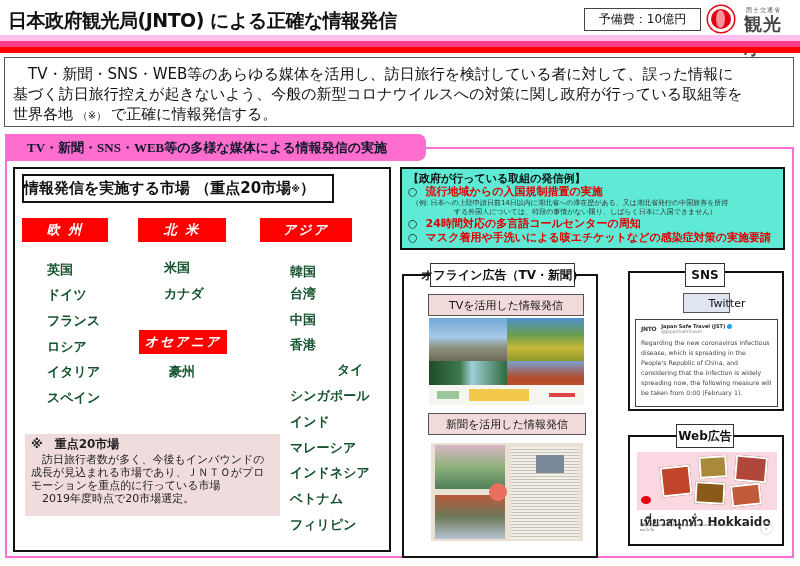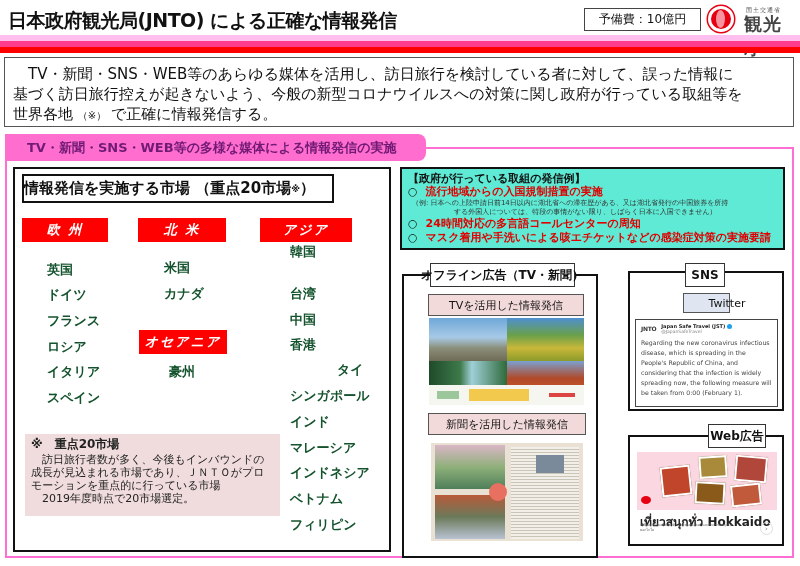--- a/index.html
+++ b/index.html
@@ -19,21 +19,21 @@
   .band1 { left: 0; top: 35px; width: 800px; height: 6px; background: #ffc0f0; }
   .band2 { left: 0; top: 41px; width: 800px; height: 6px; background: #ff3c8c; }
   .band3 { left: 0; top: 47px; width: 800px; height: 6px; background: #ff0000; }
 
   
   .intro { left: 4px; top: 57px; width: 790px; height: 70px; border: 1px solid #555; background: #fff; padding: 6px 8px 0 8px; font-size: 15px; line-height: 20px; color: #111; }
   .intro .note { font-size: 10px; }
 
   
   .pink-frame { left: 5px; top: 147px; width: 789px; height: 411px; border: 2.5px solid #ff6ed2; border-top-width: 2.5px; }
-  .pink-tab { left: 5px; top: 134px; width: 421px; height: 27px; background: #ff6ecf; border-radius: 0 8px 8px 0; color: #701a75; font-weight: bold; font-size: 13px; display: flex; align-items: center; padding-left: 22px; }
+  .pink-tab { left: 5px; top: 134px; width: 421px; height: 27px; background: #ff6ecf; border-radius: 0 8px 8px 0; color: #0f172a; font-weight: bold; font-size: 13px; display: flex; align-items: center; padding-left: 22px; font-family: Liberation Serif, serif; }
 
   
   .markets { left: 13px; top: 167px; width: 378px; height: 385px; border: 2.5px solid #111; background: #fff; }
   .markets-title { left: 22px; top: 174px; width: 312px; height: 29px; border: 2px solid #111; font-size: 15px; font-weight: bold; display: flex; align-items: center; background: #fff; }
   .markets-title .sm { font-size: 9px; }
 
   .region { height: 24px; background: #ff0000; color: #fff; font-style: italic; font-weight: bold; font-size: 13px; display: flex; align-items: center; justify-content: center; letter-spacing: 2px; }
   .country { font-size: 13px; font-weight: bold; color: #14532d; white-space: nowrap; }
 
   .note-box { left: 25px; top: 434px; width: 255px; height: 82px; background: #f0dcdc; padding: 4px 6px; font-size: 11px; line-height: 13px; color: #222; }
@@ -119,21 +119,21 @@
 <div class="abs country" style="left:47px; top:312px;">フランス</div>
 <div class="abs country" style="left:47px; top:338px;">ロシア</div>
 <div class="abs country" style="left:47px; top:363px;">イタリア</div>
 <div class="abs country" style="left:47px; top:389px;">スペイン</div>
 
 <div class="abs country" style="left:164px; top:259px;">米国</div>
 <div class="abs country" style="left:164px; top:285px;">カナダ</div>
 
 <div class="abs country" style="left:169px; top:363px;">豪州</div>
 
-<div class="abs country" style="left:290px; top:243px;">韓国</div>
+<div class="abs country" style="left:290px; top:263px;">韓国</div>
 <div class="abs country" style="left:290px; top:285px;">台湾</div>
 <div class="abs country" style="left:290px; top:311px;">中国</div>
 <div class="abs country" style="left:290px; top:336px;">香港</div>
 <div class="abs country" style="left:301px; top:361px;margin-left:36px;">タイ</div>
 <div class="abs country" style="left:290px; top:387px;">シンガポール</div>
 <div class="abs country" style="left:290px; top:413px;">インド</div>
 <div class="abs country" style="left:290px; top:439px;">マレーシア</div>
 <div class="abs country" style="left:290px; top:464px;">インドネシア</div>
 <div class="abs country" style="left:290px; top:490px;">ベトナム</div>
 <div class="abs country" style="left:290px; top:516px;">フィリピン</div>
@@ -186,21 +186,21 @@
     <span class="jnto-logo">JNTO</span>
     <div>
       <div class="tweet-name"><span>Japan Safe Travel (JST)</span><span class="verified"></span></div>
       <div class="tweet-handle">@JapanSafeTravel</div>
     </div>
   </div>
   <div class="tweet-body">Regarding the new coronavirus infectious disease, which is spreading in the People's Republic of China, and considering that the infection is widely spreading now, the following measure will be taken from 0:00  (February 1).</div>
 </div>
 
 <div class="abs web"></div>
-<div class="abs section-label" style="left:708px; top:424px; width:58px;">Web広告</div>
+<div class="abs section-label" style="left:676px; top:424px; width:58px;">Web広告</div>
 <div class="abs web-ad">
   <div class="banner">
     <div class="photo" style="left:24px; top:14px; width:30px; height:30px; background:#c0452a; transform:rotate(-6deg);"></div>
     <div class="photo" style="left:62px; top:4px; width:28px; height:22px; background:#a88a3a; transform:rotate(-4deg);"></div>
     <div class="photo" style="left:98px; top:4px; width:32px; height:26px; background:#b0473a; transform:rotate(5deg);"></div>
     <div class="photo" style="left:58px; top:30px; width:30px; height:22px; background:#8a5a1a; transform:rotate(3deg);"></div>
     <div class="photo" style="left:94px; top:32px; width:30px; height:22px; background:#c05a3a; transform:rotate(-6deg);"></div>
     <div style="position:absolute; left:4px; top:44px; width:10px; height:8px; border-radius:50%; background:#e60012;"></div>
   </div>
   <div class="cap">เที่ยวสนุกทั่ว Hokkaido</div>

